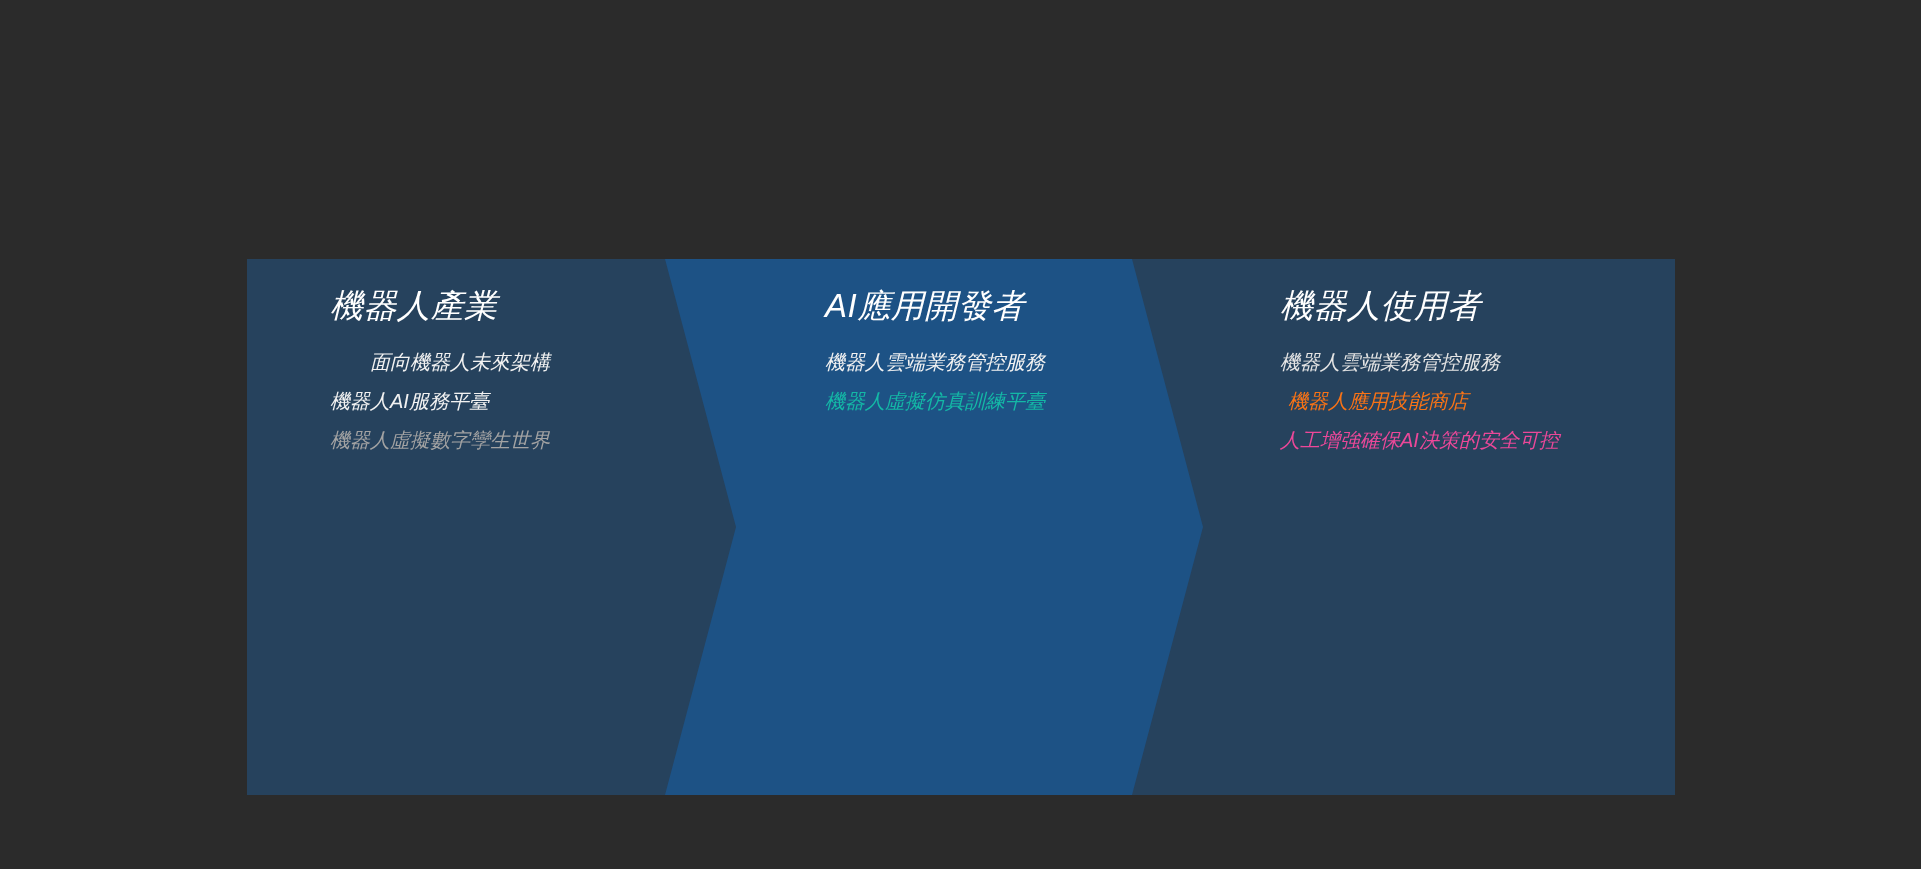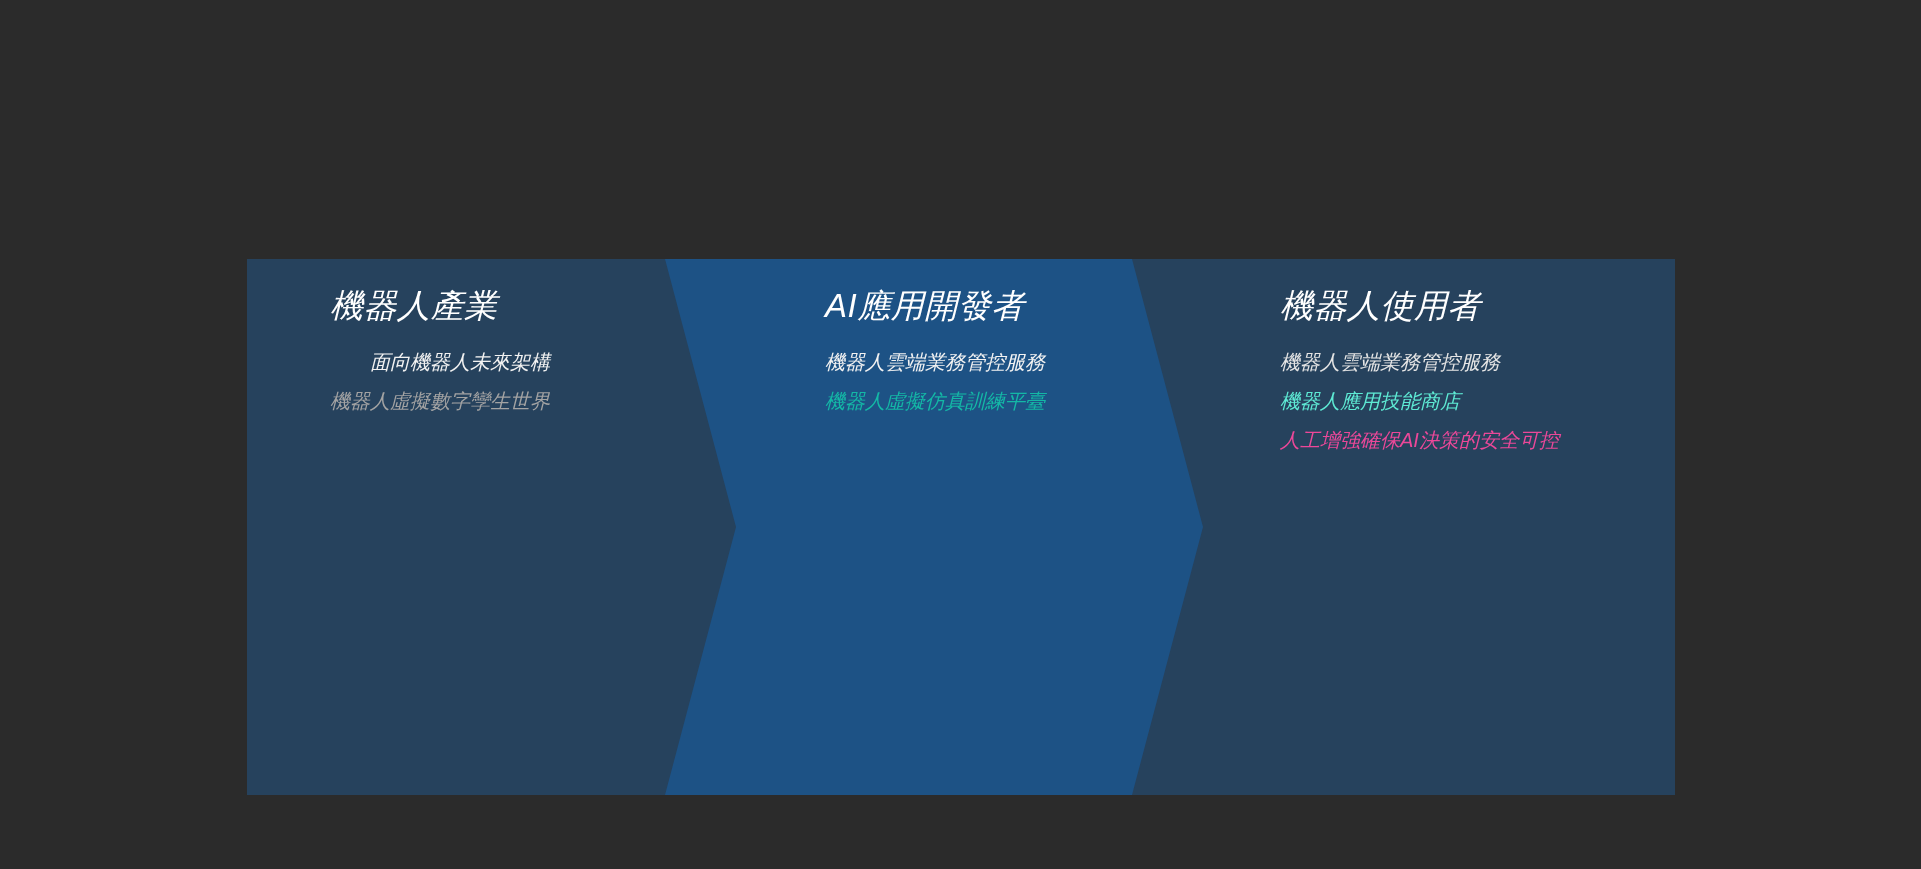--- a/index.html
+++ b/index.html
@@ -89,34 +89,35 @@
   <div class="banner-bg" style="background: rgb(38, 66, 93);"></div>
 
   <svg id="chevron-svg" viewBox="0 0 1428 418" preserveAspectRatio="none">
     <polygon points="418,0 885,0 956,209 885,418 418,418 489,209" fill="#1d5285"></polygon>
   </svg>
 
   <div class="column" id="column-1">
     <div class="col-title" style="color: rgb(255, 255, 255);">機器人產業</div>
     <ul class="col-list">
       <li style="color: rgb(242, 242, 242); text-align: right;">面向機器人未來架構</li>
+      <li style="color: rgb(242, 242, 242);">機器人AI服務平臺</li>
       <li style="color: #a3a3a3;">機器人虛擬數字孿生世界</li>
     </ul>
   </div>
 
   <div class="column" id="column-2">
     <div class="col-title" style="color: rgb(255, 255, 255);">AI應用開發者</div>
     <ul class="col-list">
       <li style="color: rgb(242, 242, 242);">機器人雲端業務管控服務</li>
       <li style="color: #14b8a6;">機器人虛擬仿真訓練平臺</li>
     </ul>
   </div>
 
   <div class="column" id="column-3">
     <div class="col-title" style="color: rgb(255, 255, 255);">機器人使用者</div>
     <ul class="col-list">
       <li style="color: #e5e5e5;">機器人雲端業務管控服務</li>
-      <li style="color: #5eead4;">機器人應用技能商店</li>
+      <li style="color: #f97316; margin-left: 8px;">機器人應用技能商店</li>
       <li style="color: #ec4899;">人工增強確保AI決策的安全可控</li>
     </ul>
   </div>
 
 </div>
 
 </body></html>

